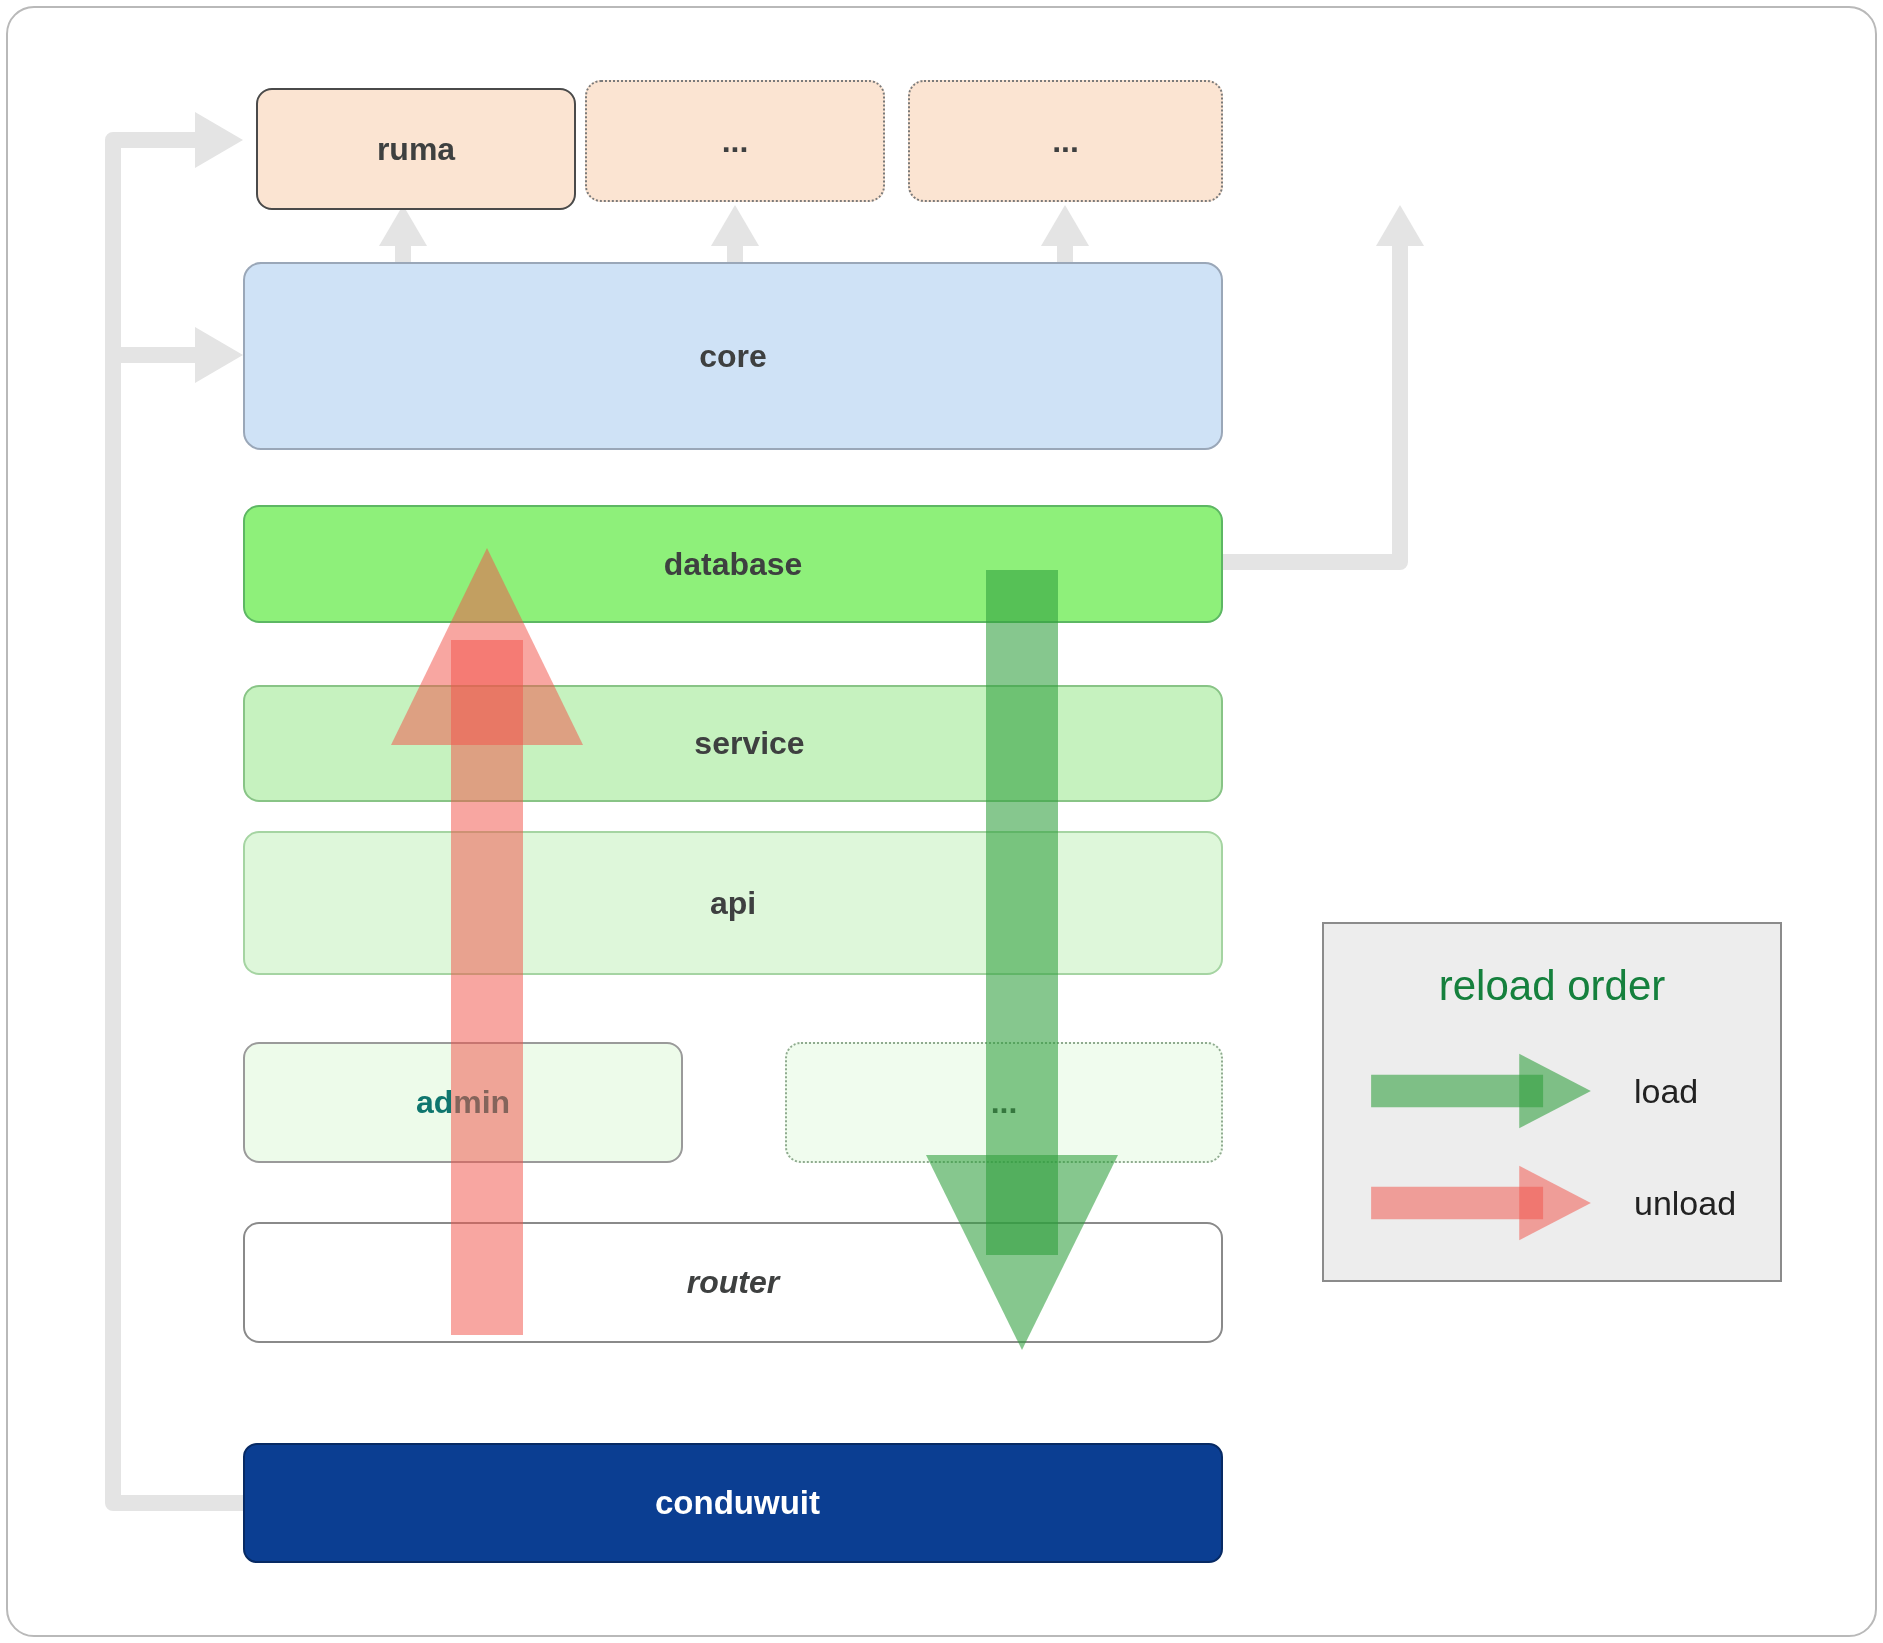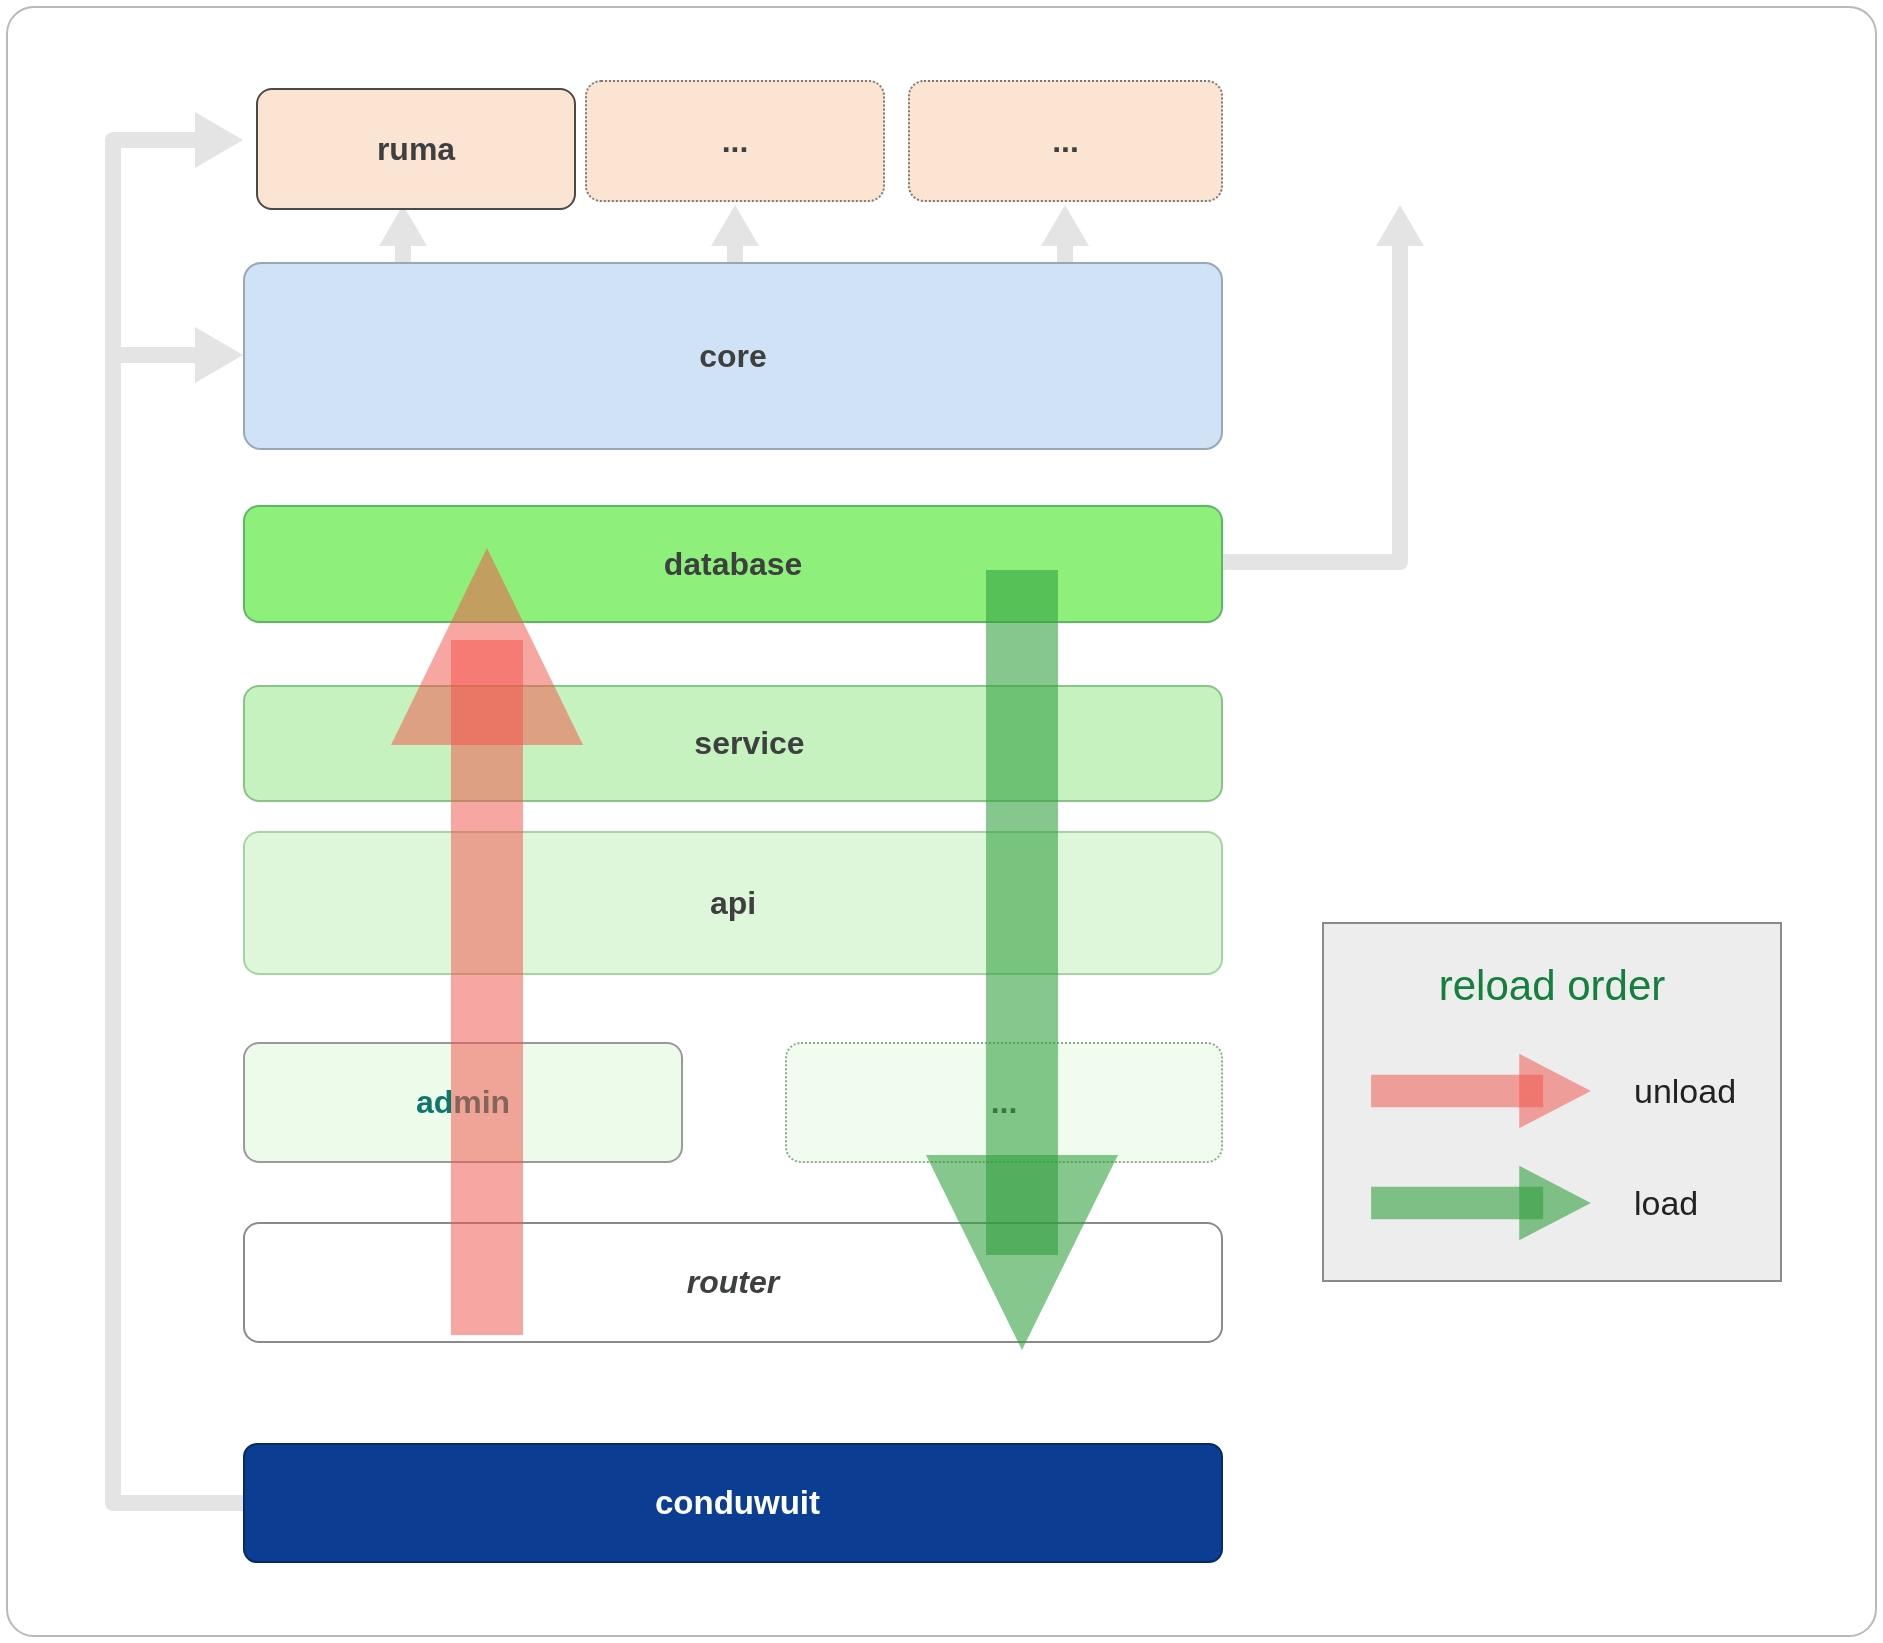--- a/index.html
+++ b/index.html
@@ -134,28 +134,28 @@
       <polygon class="flow-unload" points="487,548 391,745 583,745"></polygon>
     </g>
     <g data-name="load-arrow">
       <rect class="flow-load" x="986" y="570" width="72" height="685"></rect>
       <polygon class="flow-load" points="1022,1350 926,1155 1118,1155"></polygon>
     </g>
   </svg>
 
   <div class="legend" data-name="legend-box">
     <div class="legend-title" data-name="legend-title">reload order</div>
+    <div class="legend-row" data-name="legend-row-load">
+      <svg class="legend-arrow" viewBox="0 0 240 90" data-name="load-arrow-icon">
+        <rect class="flow-load" x="5" y="28" width="180" height="34"></rect>
+        <polygon class="flow-load" points="235,45 160,6 160,84"></polygon>
+      </svg>
+      <span class="legend-label" data-name="legend-label-load">load</span>
+    </div>
     <div class="legend-row" data-name="legend-row-unload">
       <svg class="legend-arrow" viewBox="0 0 240 90" data-name="unload-arrow-icon">
         <rect class="flow-unload" x="5" y="28" width="180" height="34"></rect>
         <polygon class="flow-unload" points="235,45 160,6 160,84"></polygon>
       </svg>
       <span class="legend-label" data-name="legend-label-unload">unload</span>
     </div>
-    <div class="legend-row" data-name="legend-row-load">
-      <svg class="legend-arrow" viewBox="0 0 240 90" data-name="load-arrow-icon">
-        <rect class="flow-load" x="5" y="28" width="180" height="34"></rect>
-        <polygon class="flow-load" points="235,45 160,6 160,84"></polygon>
-      </svg>
-      <span class="legend-label" data-name="legend-label-load">load</span>
-    </div>
   </div>
 </div>
 
 </body></html>

